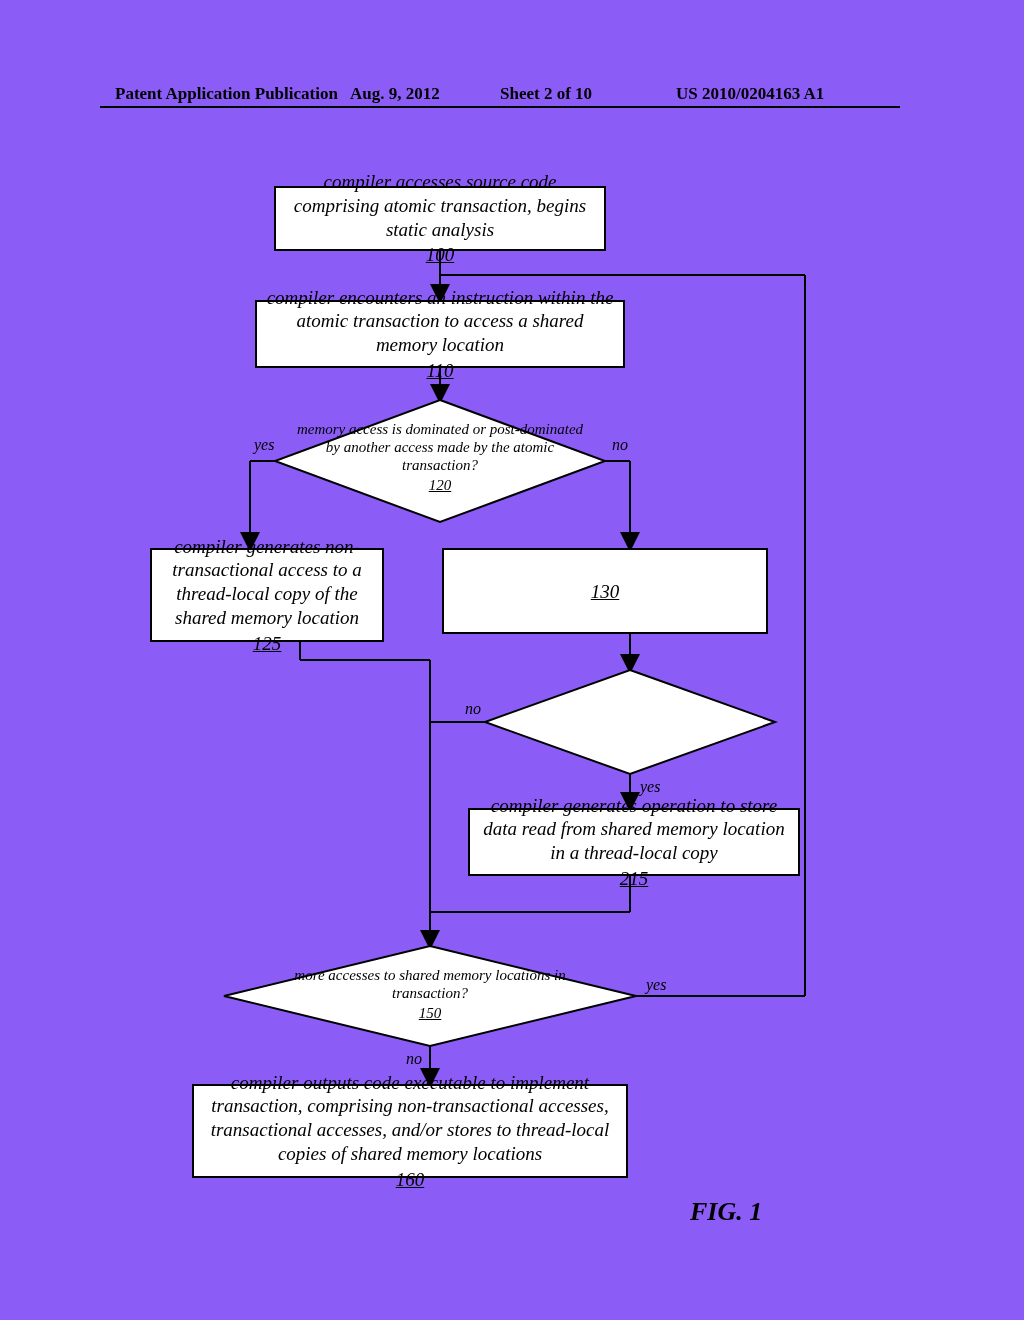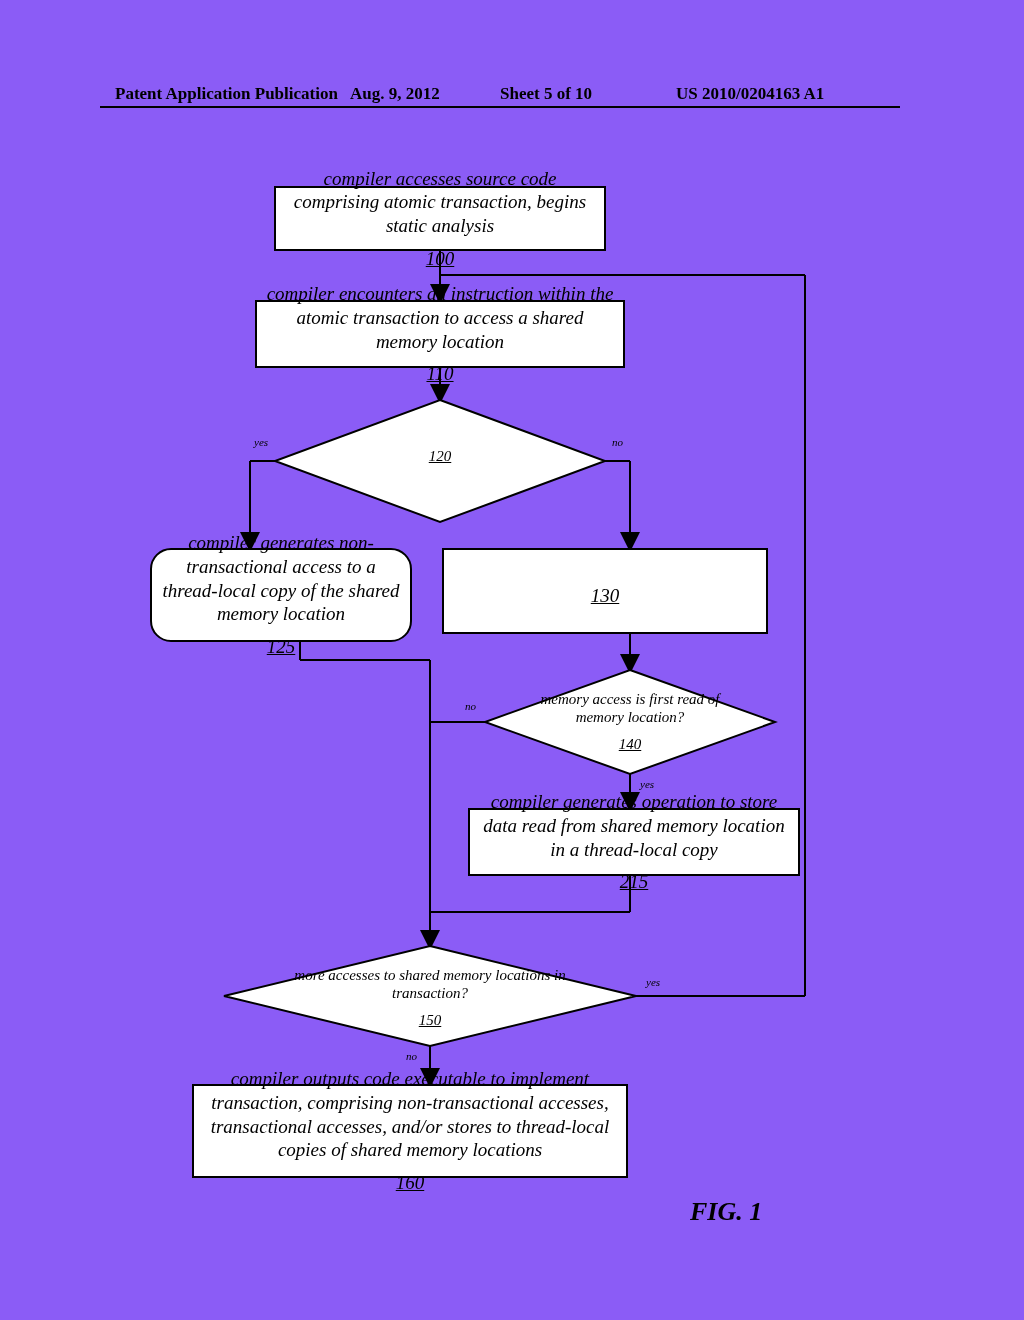--- a/index.html
+++ b/index.html
@@ -52,39 +52,39 @@
     display: flex;
     flex-direction: column;
     justify-content: center;
     padding: 4px 8px;
     box-sizing: border-box;
   }
   .ref {
     font-style: italic;
     text-decoration: underline;
     display: block;
-    margin-top: 9px;
+    margin-top: 2px;
   }
 
   svg.diamond {
     position: absolute;
     overflow: visible;
   }
   .dtext {
     position: absolute;
     text-align: center;
     font-style: italic;
     font-size: 15px;
     line-height: 1.2;
     pointer-events: none;
   }
   .lbl {
     position: absolute;
     font-style: italic;
-    font-size: 11px;
+    font-size: 16px;
   }
   .figlabel {
     position: absolute;
     font-style: italic;
     font-weight: bold;
     font-size: 26px;
     margin-top: 17px;
   }
 
   svg.conn {
@@ -96,21 +96,21 @@
   }
 </style>
 </head>
 <body>
 
 <div class="page">
 
   <div class="header">
     <span class="left">Patent Application Publication</span>
     <span class="mid">Aug. 9, 2012</span>
-    <span class="sheet">Sheet 5 of 10</span>
+    <span class="sheet">Sheet 2 of 10</span>
     <span class="right">US 2010/0204163 A1</span>
   </div>
   <div class="hr"></div>
 
   <div class="canvas">
 
     <svg class="conn">
       <defs>
         <marker id="ah" markerWidth="10" markerHeight="10" refX="8" refY="5" orient="auto">
           <path d="M0,0 L10,5 L0,10 Z" fill="#000"></path>
@@ -160,42 +160,38 @@
 
     <div class="box" style="left:255px; top:300px; width:370px; height:68px;">
       <span>compiler encounters an instruction within the atomic transaction to access a shared memory location</span>
       <span class="ref">110</span>
     </div>
 
     <svg class="diamond" style="left:275px; top:400px;" width="330" height="122">
       <polygon points="165,0 330,61 165,122 0,61" fill="#fff" stroke="#000" stroke-width="2"></polygon>
     </svg>
     <div class="dtext" style="left:295px; top:420px; width:290px;">
-      <br>
+      <span>memory access is dominated or post-dominated by another access made by the atomic transaction?</span><br>
       <span class="ref">120</span>
     </div>
     <div class="lbl" style="left:254px; top:436px;">yes</div>
     <div class="lbl" style="left:612px; top:436px;">no</div>
 
-    <div class="box" style="left:150px; top:548px; width:262px; height:94px;border-radius:21px;">
+    <div class="box" style="left:150px; top:548px; width:234px; height:94px;">
       <span>compiler generates non-transactional access to a thread-local copy of the shared memory location</span>
       <span class="ref">125</span>
     </div>
 
     <div class="box" style="left:442px; top:548px; width:326px; height:86px;">
       <span class="ref">130</span>
     </div>
 
     <svg class="diamond" style="left:485px; top:670px;" width="290" height="104">
       <polygon points="145,0 290,52 145,104 0,52" fill="#fff" stroke="#000" stroke-width="2"></polygon>
     </svg>
-    <div class="dtext" style="left:517px; top:690px; width:226px;">
-      <span>memory access is first read of memory location?</span><br>
-      <span class="ref">140</span>
-    </div>
     <div class="lbl" style="left:465px; top:700px;">no</div>
     <div class="lbl" style="left:640px; top:778px;">yes</div>
 
     <div class="box" style="left:468px; top:808px; width:332px; height:68px;text-align:center;">
       <span>compiler generates operation to store data read from shared memory location in a thread-local copy</span>
       <span class="ref">215</span>
     </div>
 
     <svg class="diamond" style="left:224px; top:946px;" width="412" height="100">
       <polygon points="206,0 412,50 206,100 0,50" fill="#fff" stroke="#000" stroke-width="2"></polygon>

